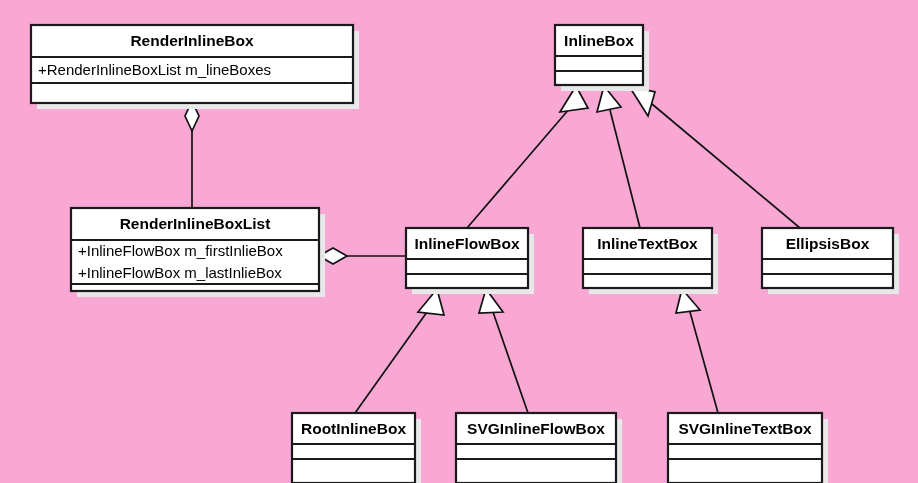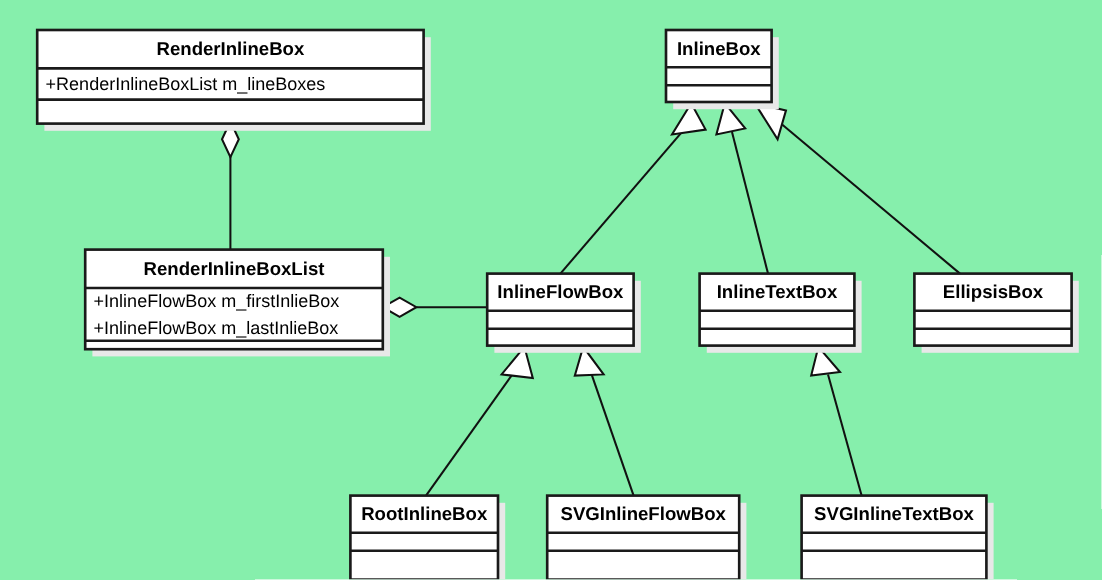--- a/index.html
+++ b/index.html
@@ -7,21 +7,21 @@
     padding: 0;
     background: #ffffff;
   }
   body {
     font-family: "Liberation Sans", sans-serif;
   }
   #diagram-root {
     position: relative;
     width: 918px;
     height: 483px;
-    background: #86efac;
+    background: #f9a8d4;
     overflow: hidden;
   }
   svg.layer {
     position: absolute;
     left: 0;
     top: 0;
     width: 918px;
     height: 483px;
   }
   .uml-box-rect {

